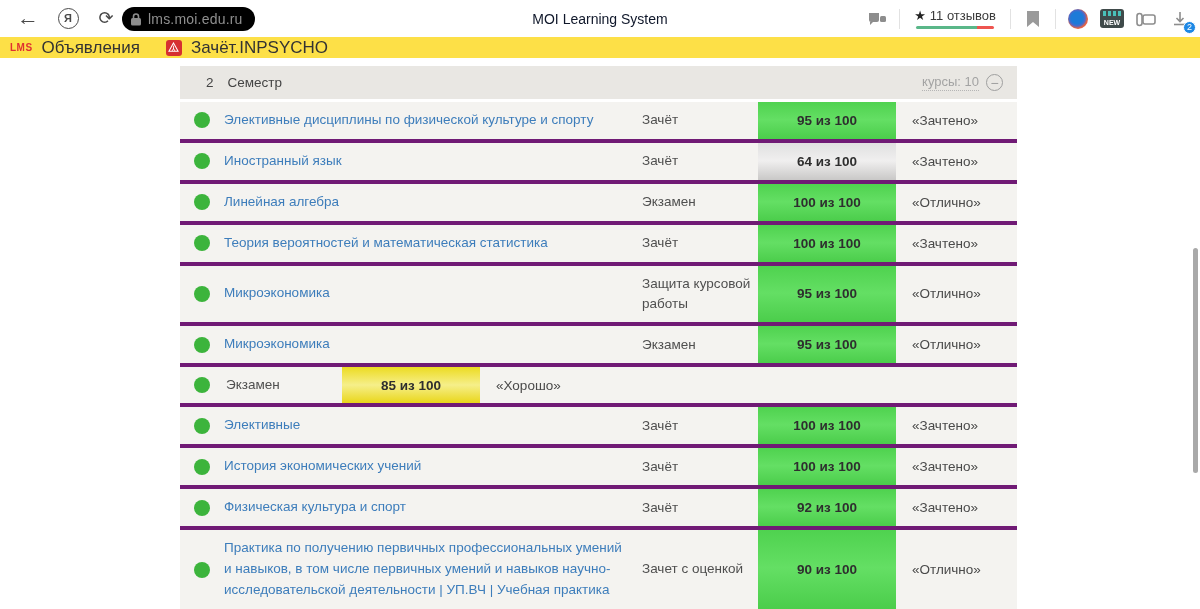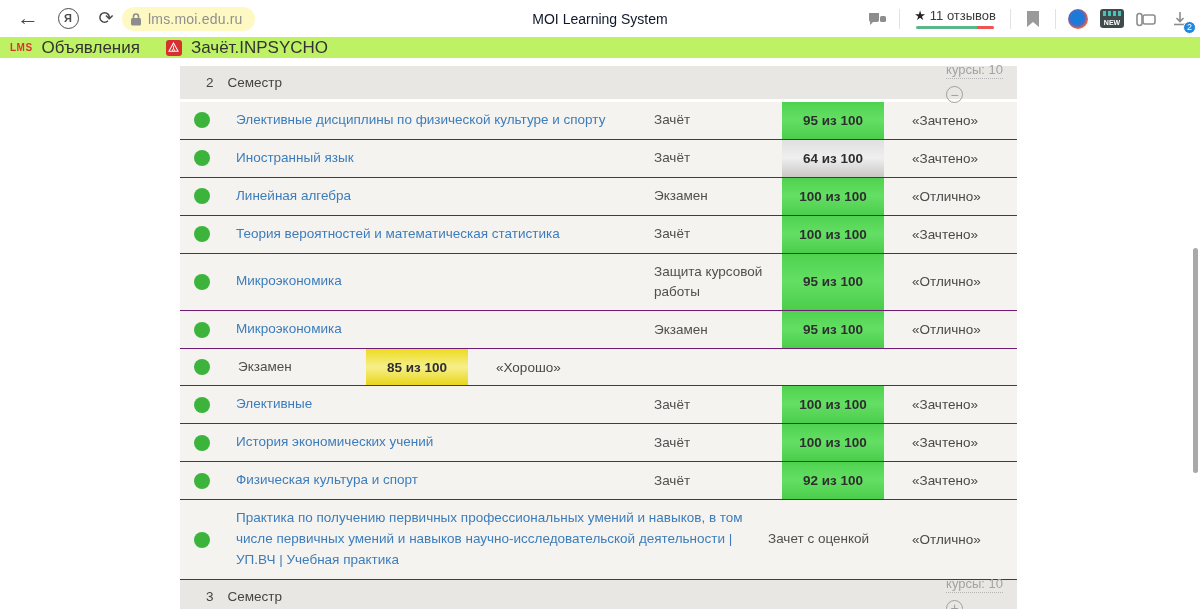--- a/index.html
+++ b/index.html
@@ -10,21 +10,21 @@
   .chrome { position: absolute; left: 0; top: 0; width: 1200px; height: 58px; background: #fff;
     border-bottom: 1px solid #d9d9d9; z-index: 5; }
   .toolbar { position: relative; height: 37px; }
   .nav-btn { position: absolute; top: 4px; width: 28px; height: 28px; display: flex;
     align-items: center; justify-content: center; color: #4a4a4a; font-size: 19px; cursor: pointer; }
   .back-btn { left: 14px; font-size: 22px; }
   .yandex-btn { left: 54px; }
   .yandex-circle { width: 21px; height: 21px; border: 1.6px solid #4a4a4a; border-radius: 50%;
     display: flex; align-items: center; justify-content: center; font-size: 11px; font-weight: bold; color: #4a4a4a; }
   .refresh-btn { left: 92px; font-size: 18px; }
-  .address-pill { position: absolute; left: 122px; top: 7px; height: 24px; background: #fef9c3;
+  .address-pill { position: absolute; left: 122px; top: 7px; height: 24px; background: #000000;
     border-radius: 13px; display: flex; align-items: center; padding: 0 12px 0 8px; gap: 6px; cursor: pointer; }
   .address-url { font-size: 14px; color: #8f8f8f; letter-spacing: .2px; }
   .page-title { position: absolute; left: 0; right: 0; top: 0; height: 37px; display: flex;
     align-items: center; justify-content: center; font-size: 14px; color: #0f172a; pointer-events: none; }
   .right-icons { position: absolute; right: 8px; top: 0; height: 37px; display: flex; align-items: center; gap: 10px; }
   .chrome-icon { width: 24px; height: 24px; display: flex; align-items: center; justify-content: center; cursor: pointer; position: relative; }
   .v-divider { width: 1px; height: 20px; background: #e2e2e2; }
   .rating { display: flex; flex-direction: column; align-items: center; cursor: pointer; padding: 0 4px; }
   .rating-text { font-size: 13px; color: #3b3b3b; display: flex; align-items: center; gap: 4px; }
   .rating-star { font-size: 13px; color: #222; }
@@ -34,52 +34,52 @@
     background: radial-gradient(circle at 45% 45%, #1d7bd8 0 38%, #5069c8 52%, #e8643c 66%, #ef4f73 82%, #f0e0d0 92%); }
   .new-badge-icon { width: 24px; height: 19px; background: #3f4a4a; border-radius: 3px; position: relative;
     display: flex; align-items: flex-end; justify-content: center; }
   .new-badge-icon span { color: #fff; font-size: 7px; font-weight: bold; line-height: 10px; }
   .new-badge-dots { position: absolute; top: 2px; left: 3px; right: 3px; height: 5px;
     background: repeating-linear-gradient(90deg, #49c0b8 0 3px, #3f4a4a 3px 5px); }
   .dl-badge { position: absolute; right: -4px; bottom: -3px; min-width: 13px; height: 13px; border-radius: 7px;
     background: #1e88e5; color: #fff; font-size: 9px; display: flex; align-items: center; justify-content: center;
     border: 1.5px solid #fff; padding: 0 2px; }
   
-  .bookmarks { position: absolute; top: 37px; left: 0; width: 100%; height: 21px; background: #bef264;
+  .bookmarks { position: absolute; top: 37px; left: 0; width: 100%; height: 21px; background: #fde047;
     display: flex; align-items: center; padding-left: 10px; gap: 26px; }
   .bookmark { display: flex; align-items: center; gap: 9px; cursor: pointer; }
   .bookmark-label { font-size: 17px; color: #333; }
   .lms-logo { color: #e03131; font-size: 10px; font-weight: bold; letter-spacing: .5px; }
   .inp-logo { width: 16px; height: 16px; background: #d63031; border-radius: 3px; display: flex;
     align-items: center; justify-content: center; }
   .inp-logo svg { display: block; }
 
   
   .content { position: absolute; top: 58px; left: 0; width: 1200px; height: 551px; background: #fff; }
   .table-wrap { position: absolute; left: 180px; top: 8px; width: 837px; }
 
   .section-header { height: 33px; background: #e9e7e3; display: flex; align-items: center;
     padding: 0 14px 0 26px; margin-bottom: 3px; }
   .section-num { font-size: 13.5px; color: #444; margin-right: 14px; }
   .section-label { font-size: 13.5px; color: #444; }
-  .section-right { margin-left: auto; display: flex; align-items: flex-start; gap: 7px; flex-direction: column; }
+  .section-right { margin-left: auto; display: flex; align-items: flex-end; gap: 7px; }
   .courses-link { font-size: 13px; color: #a3a3a3; border-bottom: 1px dotted #b5b5b5; cursor: pointer;
     padding-bottom: 1px; }
   .toggle-circle { width: 17px; height: 17px; border: 1.5px solid #9f9f9f; border-radius: 50%; color: #9f9f9f;
     font-size: 14px; line-height: 14px; display: flex; align-items: center; justify-content: center; cursor: pointer; }
 
-  .grade-row { display: flex; align-items: stretch; background: #f4f3f0; border-bottom: 1px solid #701a75;
-    min-height: 36px; gap: 12px; }
+  .grade-row { display: flex; align-items: stretch; background: #f4f3f0; border-bottom: 4px solid #701a75;
+    min-height: 36px; }
   .cell-dot { width: 44px; display: flex; align-items: center; justify-content: center; flex: none; }
   .dot { width: 16px; height: 16px; border-radius: 50%; background: #3cb43c; }
   .cell-course { flex: 1; display: flex; align-items: center; padding: 8px 10px 8px 0; }
   .course-link { font-size: 13.5px; color: #3d7dbb; text-decoration: none; line-height: 1.55; cursor: pointer; }
   .cell-type { width: 118px; flex: none; display: flex; align-items: center; padding: 8px 6px 8px 2px;
     font-size: 13.5px; color: #4f4f4f; line-height: 1.5; }
-  .cell-score { width: 102px; flex: none; display: flex; align-items: center; justify-content: center;
+  .cell-score { width: 138px; flex: none; display: flex; align-items: center; justify-content: center;
     font-size: 13.5px; font-weight: 600; color: #2e2e2e; }
   .badge-green { background: linear-gradient(180deg, #4fd24f 0%, #64df64 48%, #4bcd4b 100%); }
   .badge-gray  { background: linear-gradient(180deg, #e0e0e0 0%, #f0efef 48%, #c9c8c7 100%); }
   .badge-yellow{ background: linear-gradient(180deg, #ecdb21 0%, #f6ef8a 50%, #e9d61a 100%); }
   .cell-grade { width: 121px; flex: none; display: flex; align-items: center; padding-left: 16px;
     font-size: 13.5px; color: #4a4a4a; }
 
   
   .scrollbar-thumb { position: absolute; right: 2px; top: 190px; width: 5px; height: 225px;
     background: #a9a9a9; border-radius: 3px; cursor: grab; }
@@ -300,20 +300,21 @@
   </div>
 
   <div class="grade-row">
     <div class="cell-dot">
       <span class="dot"></span>
     </div>
     <div class="cell-course">
       <a class="course-link">Практика по получению первичных профессиональных умений и навыков, в том числе первичных умений и навыков научно-исследовательской деятельности | УП.ВЧ | Учебная практика</a>
     </div>
     <div class="cell-type">Зачет с оценкой</div>
+    <div class="cell-score badge-green">90 из 100</div>
     <div class="cell-grade">«Отлично»</div>
   </div>
 </div>
 
     <div class="section-header">
       <span class="section-num">3</span>
       <span class="section-label">Семестр</span>
       <span class="section-right">
         <span class="courses-link">курсы: 10</span>
         <span class="toggle-circle">+</span>

